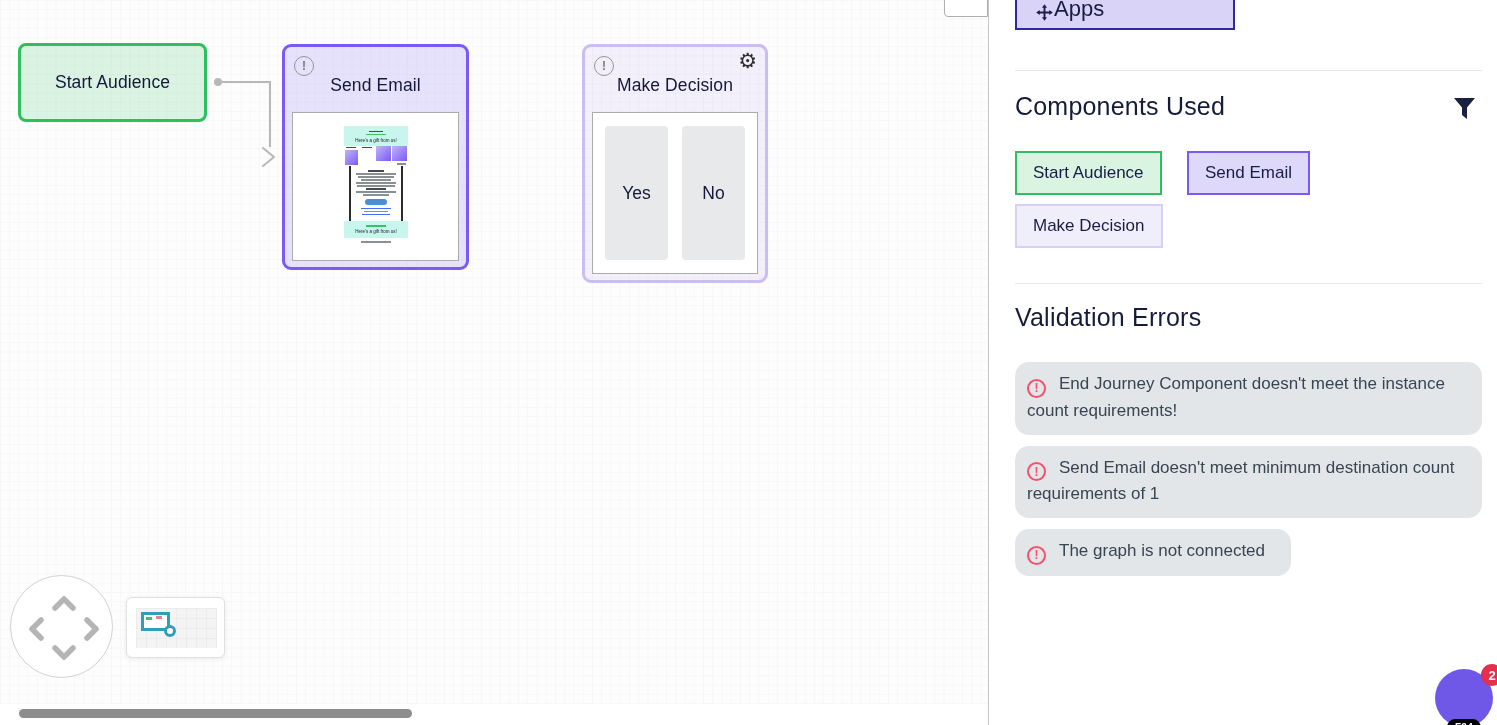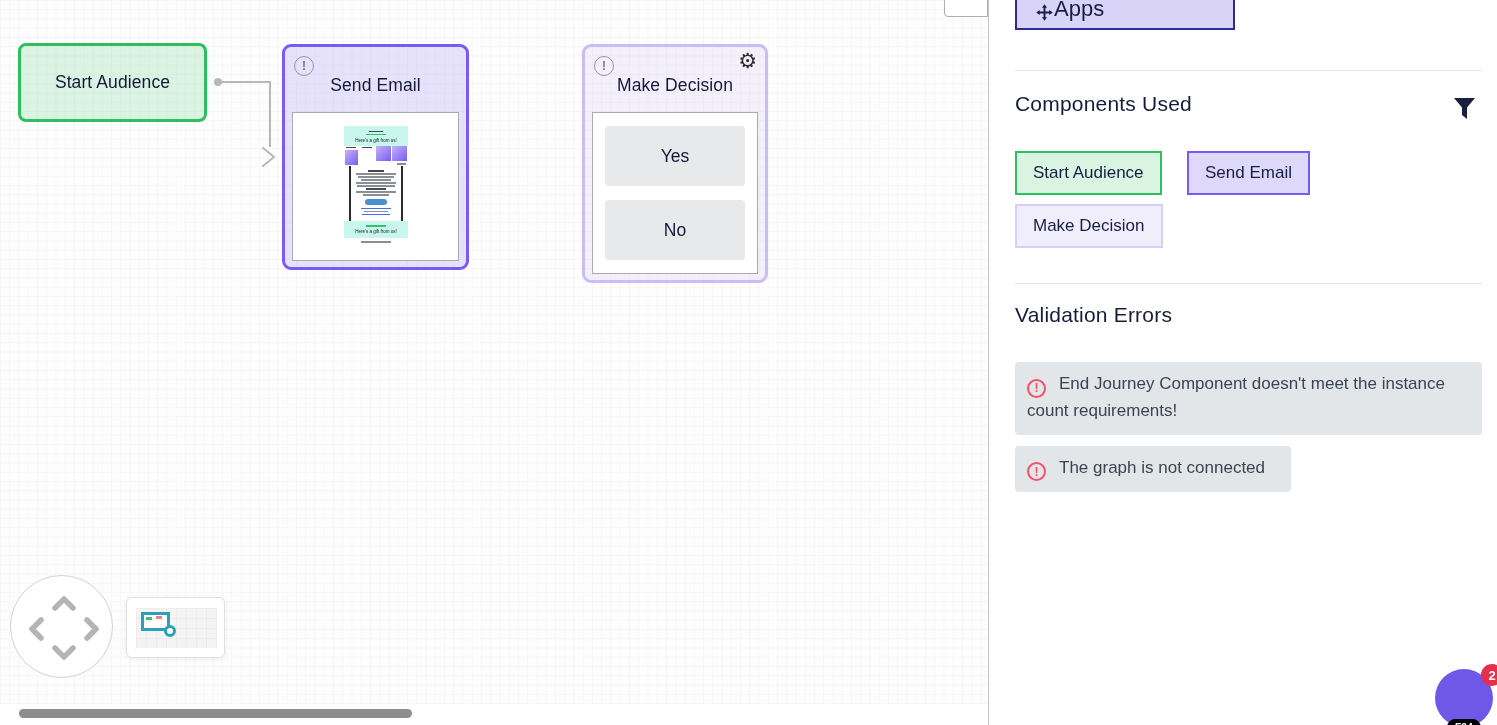--- a/index.html
+++ b/index.html
@@ -34,21 +34,21 @@
     border:3px solid #c9bdf2; background:rgba(160,132,242,0.10); }
 
   .node-header { position:relative; height:64px; }
   .node-header .node-title { position:absolute; left:0; right:0; top:28px; }
   .warn-badge { position:absolute; left:9px; top:9px; width:20px; height:20px; border:1.5px solid #969696;
     border-radius:50%; color:#787878; font-size:12px; font-weight:600; display:flex; align-items:center; justify-content:center; background:transparent; }
   .gear { position:absolute; right:8px; top:3px; font-size:21px; color:#2e2e2e; line-height:1; cursor:pointer; }
 
   .node-body { position:absolute; left:7px; right:7px; bottom:6px; background:#fff; border:1px solid #ababab; }
   #node-send .node-body { top:65px; display:flex; align-items:center; justify-content:center; }
-  #node-decision .node-body { top:65px; display:flex; flex-direction:column; gap:14px; padding:13px 12px; }
+  #node-decision .node-body { top:65px; display:flex; flex-direction:row; gap:14px; padding:13px 12px; }
   .choice-btn { flex:1; background:#e7e9eb; border:none; border-radius:4px; font-size:17.5px; color:#14183a;
     font-family:"Liberation Sans",sans-serif; display:flex; align-items:center; justify-content:center; cursor:pointer; }
 
   
   .email-thumb { width:64px; font-size:5px; line-height:1.25; }
   .et-header, .et-footer { background:#c8f6ec; text-align:center; padding:3px 1px; color:#20242a; }
   .et-bar { background:#8a8f96; height:1.5px; margin:1.5px auto; }
   .et-bar.dark { background:#454a52; }
   .et-bar.green { background:#35c46a; }
   .et-bar.blue { background:#4a6cf0; }
@@ -82,31 +82,31 @@
   
   #toolbar-fragment { position:absolute; left:944px; top:-4px; width:44px; height:21px; background:#fff;
     border:1px solid #aeaeae; border-radius:0 0 0 4px; }
 
   
   #panel { position:absolute; left:988px; top:0; width:509px; height:725px; background:#fff; border-left:1px solid #c6c6c6; }
   #apps-btn { position:absolute; left:26px; top:-13px; width:220px; height:43px; background:#d9d3f7;
     border:2px solid #2e2a9e; display:flex; align-items:flex-end; padding:0 0 6px 18px; cursor:pointer; }
   #apps-btn .apps-label { font-size:22px; color:#181d45; }
   .h-divider { position:absolute; left:26px; width:467px; height:1px; background:#e7e7e7; }
-  .panel-heading { position:absolute; left:26px; font-size:21px; font-weight:500; color:#151b3b; letter-spacing:.2px; }
+  .panel-heading { position:absolute; left:26px; font-size:25px; font-weight:500; color:#151b3b; letter-spacing:.2px; }
   #filter-icon { position:absolute; left:464px; top:98px; cursor:pointer; }
 
   .chip { position:absolute; height:44px; display:inline-flex; align-items:center; padding:0 16px;
     font-size:17px; color:#181d45; cursor:pointer; }
   #chip-start { left:26px; top:151px; border:2px solid #2ec05f; background:#d9f4e1; }
   #chip-send { left:198px; top:151px; border:2px solid #7a5af5; background:#ded8fa; }
   #chip-decision { left:26px; top:204px; border:2px solid #d8cff6; background:#f1eefc; }
 
   #errors { position:absolute; left:26px; top:362px; width:467px; display:flex; flex-direction:column; gap:11px; }
-  .error-card { background:#e3e6e9; padding:9px 14px 11px 12px; font-size:17px; line-height:26px; color:#3a4553; border-radius:4px; }
+  .error-card { background:#e3e6e9; padding:9px 14px 11px 12px; font-size:17px; line-height:26px; color:#3a4553; border-radius:14px; }
   .error-card.fit { align-self:flex-start; padding-right:26px; }
   .err-icon { display:inline-flex; align-items:center; justify-content:center; width:19px; height:19px;
     border:2px solid #f4516c; border-radius:50%; color:#f4516c; font-size:12px; font-weight:700;
     margin-right:13px; vertical-align:-3px; }
 
   
   #fab { position:absolute; left:1435px; top:669px; width:58px; height:58px; border-radius:50%;
     background:#6f58e8; cursor:pointer; z-index:20; }
   #fab .fab-pill { position:absolute; left:50%; top:20px; transform:translateX(-50%); background:#000000;
     color:#fff; font-size:10px; font-weight:700; padding:3px 8px; border-radius:9px; letter-spacing:.3px;margin-top:30px; }
@@ -239,20 +239,21 @@
     <div class="chip" id="chip-start">Start Audience</div>
     <div class="chip" id="chip-send">Send Email</div>
     <div class="chip" id="chip-decision">Make Decision</div>
 
     <div class="h-divider" style="top:283px;"></div>
 
     <div class="panel-heading" style="top:303px;">Validation Errors</div>
 
     <div id="errors">
       <div class="error-card"><span class="err-icon">!</span><span>End Journey Component doesn't meet the instance count requirements!</span></div>
+      <div class="error-card"><span class="err-icon">!</span><span>Send Email doesn't meet minimum destination count requirements of 1</span></div>
       <div class="error-card fit"><span class="err-icon">!</span><span>The graph is not connected</span></div>
     </div>
   </div>
 
   <div id="fab">
     <span class="fab-pill">F24</span>
   </div>
   <div id="fab-badge">2</div>
 
 </div>

